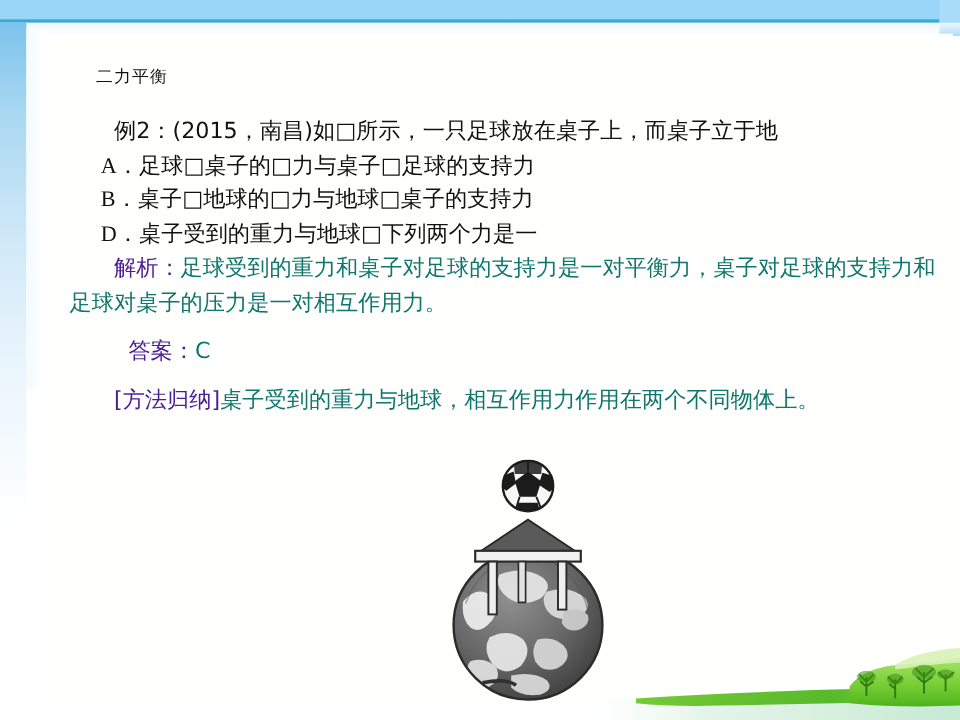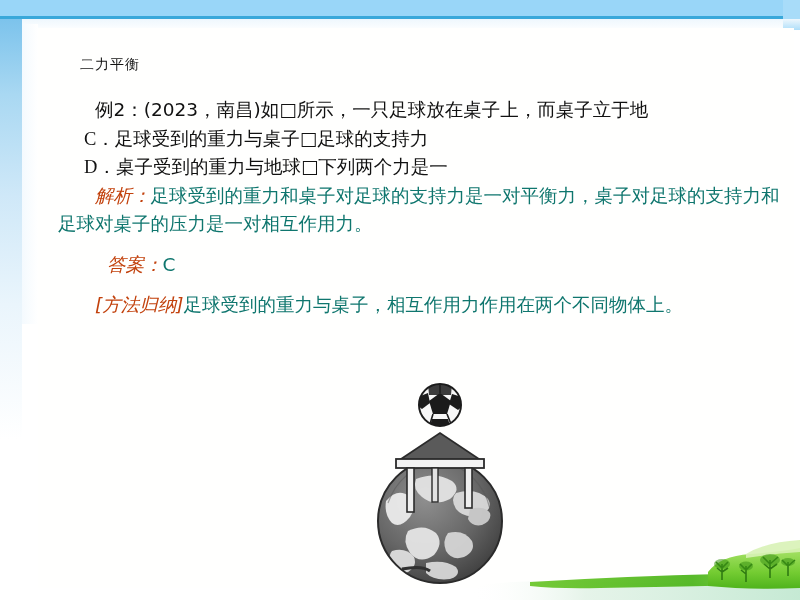--- a/index.html
+++ b/index.html
@@ -141,22 +141,21 @@
     white-space: nowrap;
   }
   .opt-key {
     font-family: "Liberation Serif", "DejaVu Serif", serif;
   }
 
   .red {
     color: #0f766e;
   }
   .label-dark {
-    color: #c2410c;
-    font-style: italic;
+    color: #4c1d95;
   }
 
   .analysis {
     margin: 0;
     text-indent: 2em;
     color: #e8302c;
   }
   .answer-line {
     margin: 12px;
     text-indent: 2em;
@@ -202,33 +201,34 @@
 
   <div class="left-rail"></div>
   <div class="left-rail-inner"></div>
 
   <div class="page">
 
     <div class="slide-title">二力平衡</div>
 
     <div class="body-text">
 
-      <p class="para">例2：(2023，南昌)如□所示，一只足球放在桌子上，而桌子立于地</p>
+      <p class="para">例2：(2015，南昌)如□所示，一只足球放在桌子上，而桌子立于地</p>
 
 
       <ul class="opt-list">
-        <li><span class="opt-key">C</span><span>．</span><span>足球受到的重力与桌子□足球的支持力</span></li>
+        <li><span class="opt-key">A</span><span>．</span><span>足球□桌子的□力与桌子□足球的支持力</span></li>
+        <li><span class="opt-key">B</span><span>．</span><span>桌子□地球的□力与地球□桌子的支持力</span></li>
         <li><span class="opt-key">D</span><span>．</span><span>桌子受到的重力与地球□下列两个力是一</span></li>
       </ul>
 
       <p class="analysis"><span class="label-dark">解析：</span><span class="red">足球受到的重力和桌子对足球的支持力是一对平衡力，桌子对足球的支持力和足球对桌子的压力是一对相互作用力。</span></p>
 
       <p class="answer-line"><span class="label-dark">答案：</span><span class="red">C</span></p>
 
-      <p class="summary"><span class="label-dark">[方法归纳]</span><span class="red">足球受到的重力与桌子，相互作用力作用在两个不同物体上。</span></p>
+      <p class="summary"><span class="label-dark">[方法归纳]</span><span class="red">桌子受到的重力与地球，相互作用力作用在两个不同物体上。</span></p>
 
     </div>
   </div>
 
   <div class="figure">
     <svg width="176" height="205" viewBox="0 0 176 205" xmlns="http://www.w3.org/2000/svg">
       <defs>
         <radialGradient id="globeShade" cx="38%" cy="32%" r="78%">
           <stop offset="0%" stop-color="#8f8f8f"></stop>
           <stop offset="55%" stop-color="#676767"></stop>

